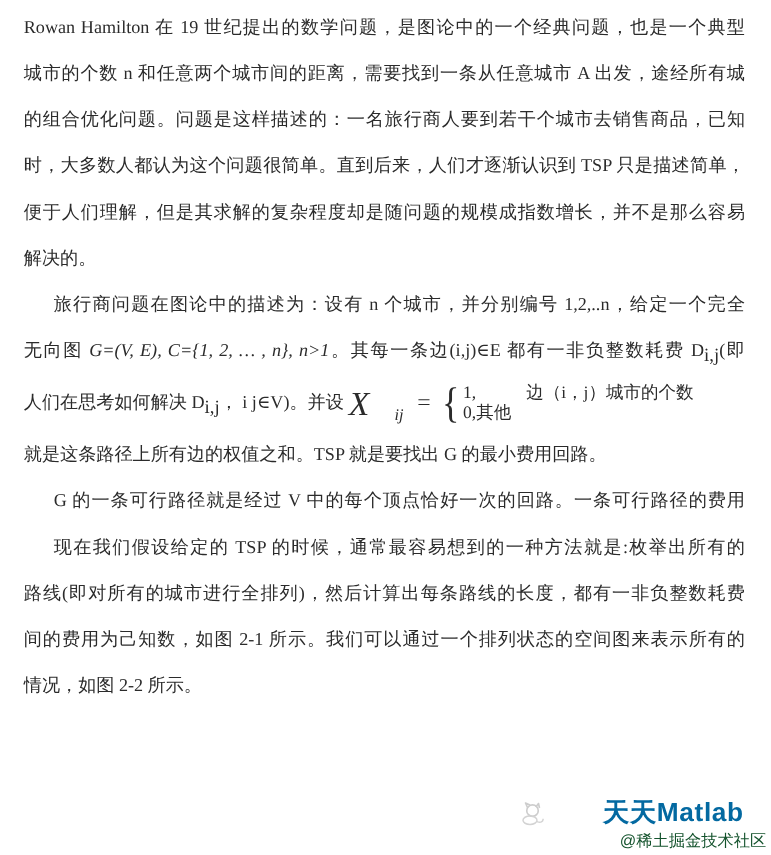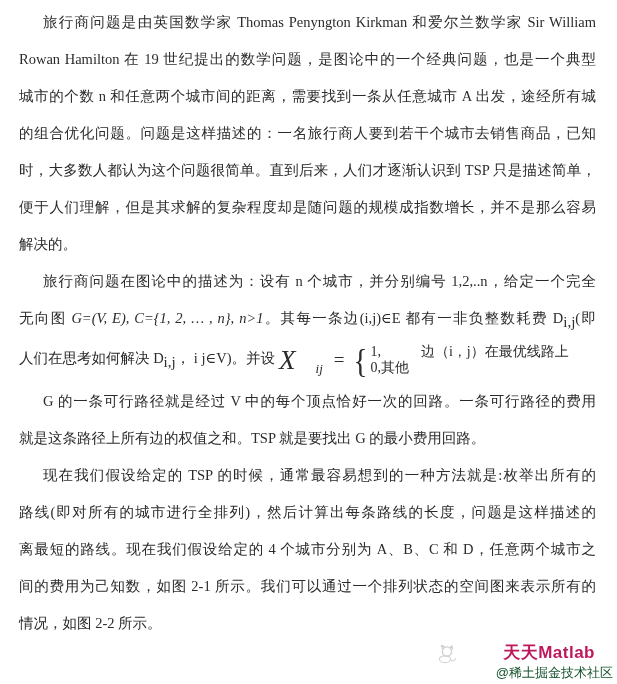--- a/index.html
+++ b/index.html
@@ -60,60 +60,58 @@
     text-align: right;
     user-select: none;
   }
   .wm-brand-row {
     display: flex; align-items: center; justify-content: flex-end;
     gap: 3px; margin-right: 18px;
   }
   .wm-logo { opacity: 0.9; }
   .wm-brand {
     font-family: "Liberation Sans", "DejaVu Sans", sans-serif;
-    font-size: 17px; font-weight: bold; color: #be185d;
+    font-size: 21px; font-weight: bold; color: #0369a1;
     letter-spacing: 0.5px;
     margin-left: 41px;
   }
   .wm-community {
     font-family: "Liberation Sans", "DejaVu Sans", sans-serif;
     font-size: 13px; color: #14532d;
     margin-top: 0px;
   }
 </style>
 </head>
 <body>
 
 <div class="doc">
-    <div class="line para-first"><span class="seg">旅行商问题是由英国数学家 Thomas Penyngton Kirkman 和爱尔兰数学家 Sir William</span></div>
     <div class="line"><span class="seg">Rowan Hamilton 在 19 世纪提出的数学问题，是图论中的一个经典问题，也是一个典型</span></div>
     <div class="line"><span class="seg">城市的个数 n 和任意两个城市间的距离，需要找到一条从任意城市 A 出发，途经所有城</span></div>
     <div class="line"><span class="seg">的组合优化问题。问题是这样描述的：一名旅行商人要到若干个城市去销售商品，已知</span></div>
     <div class="line"><span class="seg">时，大多数人都认为这个问题很简单。直到后来，人们才逐渐认识到 TSP 只是描述简单，</span></div>
     <div class="line"><span class="seg">便于人们理解，但是其求解的复杂程度却是随问题的规模成指数增长，并不是那么容易</span></div>
     <div class="line para-last"><span class="seg">解决的。</span></div>
     <div class="line para-first"><span class="seg">旅行商问题在图论中的描述为：设有 n 个城市，并分别编号 1,2,..n，给定一个完全</span></div>
     <div class="line"><span class="seg">无向图 </span><span class="it">G=(V, E), C={1, 2, … , n}, n&gt;1</span><span class="seg">。其每一条边(i,j)∈E 都有一非负整数耗费 D</span><sub class="msub">i,j</sub><span class="seg">(即</span></div>
     <div class="line para-last"><span class="seg">人们在思考如何解决 D</span><sub class="msub">i,j</sub><span class="seg">， i j∈V)。并设</span><span class="formula">
         <span class="f-var">X</span>
         <span class="f-vsub">ij</span>
         <span class="f-eq">=</span>
         <span class="f-brace">{</span>
         <span class="f-cases">
           <span class="f-val">1,</span>
-          <span class="f-cond f-cond0">边（i，j）在最优线路上</span>
+          <span class="f-cond f-cond0">边（i，j）城市的个数</span>
           <span class="f-val">0,</span>
           <span class="f-cond f-cond1">其他</span>
         </span>
       </span></div>
+    <div class="line para-last"><span class="seg">就是这条路径上所有边的权值之和。TSP 就是要找出 G 的最小费用回路。</span></div>
     <div class="line para-first"><span class="seg">G 的一条可行路径就是经过 V 中的每个顶点恰好一次的回路。一条可行路径的费用</span></div>
-    <div class="line para-last"><span class="seg">就是这条路径上所有边的权值之和。TSP 就是要找出 G 的最小费用回路。</span></div>
     <div class="line para-first"><span class="seg">现在我们假设给定的 TSP 的时候，通常最容易想到的一种方法就是:枚举出所有的</span></div>
-    <div class="line"><span class="seg">路线(即对所有的城市进行全排列)，然后计算出每条路线的长度，问题是这样描述的</span></div>
-    <div class="line"><span class="seg">离最短的路线。现在我们假设给定的 4 个城市分别为 A、B、C 和 D，任意两个城市之</span></div>
+    <div class="line"><span class="seg">路线(即对所有的城市进行全排列)，然后计算出每条路线的长度，都有一非负整数耗费</span></div>
     <div class="line"><span class="seg">间的费用为己知数，如图 2-1 所示。我们可以通过一个排列状态的空间图来表示所有的</span></div>
     <div class="line para-last"><span class="seg">情况，如图 2-2 所示。</span></div>
   </div>
 
 <div class="watermark">
   <div class="wm-brand-row">
     <svg class="wm-logo" width="24" height="22" viewBox="0 0 24 22" fill="none">
       <path d="M8 7 L6.4 3.4 L10 5" stroke="#c8c8c8" stroke-width="1.3" stroke-linejoin="round"></path>
       <path d="M14.6 6.6 L16.8 3.8 L17.6 7.4" stroke="#c8c8c8" stroke-width="1.3" stroke-linejoin="round"></path>
       <circle cx="12" cy="9.5" r="4.6" stroke="#c8c8c8" stroke-width="1.3"></circle>

